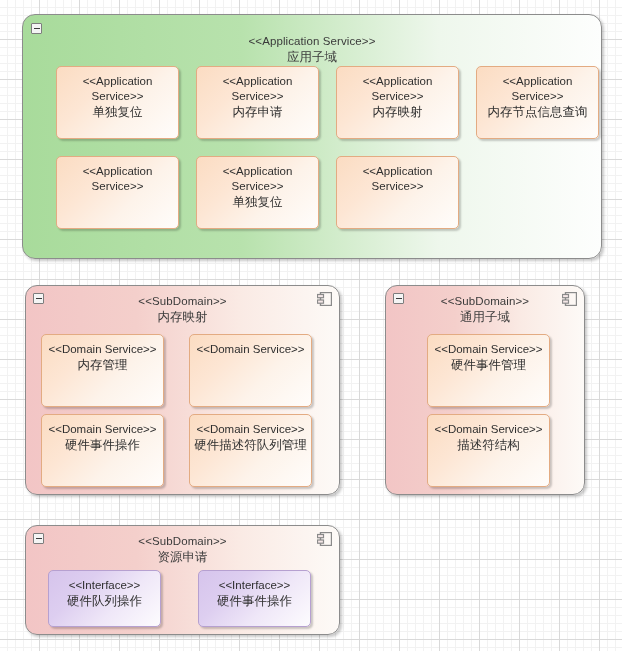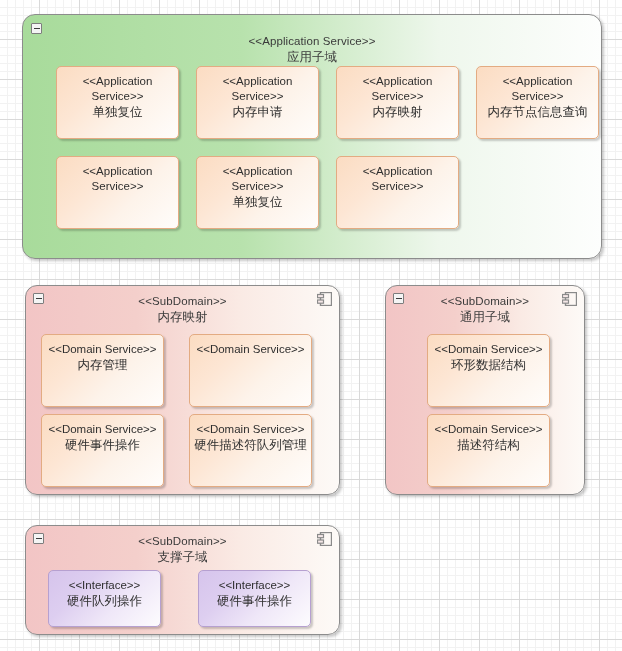--- a/index.html
+++ b/index.html
@@ -198,37 +198,37 @@
           <rect x="3.5" y="0.5" width="11" height="13" fill="none" stroke="#8a8a8a" stroke-width="1.4"></rect>
           <rect x="0.5" y="2.5" width="6" height="3.2" fill="#f6e8e8" stroke="#8a8a8a" stroke-width="1.2"></rect>
           <rect x="0.5" y="8.0" width="6" height="3.2" fill="#f6e8e8" stroke="#8a8a8a" stroke-width="1.2"></rect>
         </svg></div>
       <div class="pkg-header" style="top: 8px;">
         <span class="pkg-stereotype">&lt;&lt;SubDomain&gt;&gt;</span>
         <span class="pkg-title">通用子域</span>
       </div>
       <div class="card orange" style="left: 41px; top: 48px; width: 123px; height: 73px;">
         <span class="card-stereotype">&lt;&lt;Domain Service&gt;&gt;</span>
-        <span class="card-name">环形数据结构</span>
+        <span class="card-name">硬件事件管理</span>
       </div>
       <div class="card orange" style="left: 41px; top: 128px; width: 123px; height: 73px;">
         <span class="card-stereotype">&lt;&lt;Domain Service&gt;&gt;</span>
         <span class="card-name">描述符结构</span>
       </div>
     </div>
     <div class="pkg sub" style="left: 25px; top: 525px; width: 315px; height: 110px;">
       <div class="collapse-btn" style="left: 7px; top: 7px;"></div>
       <div class="component-icon" style="right: 7px; top: 6px;"><svg width="15" height="14" viewBox="0 0 15 14" xmlns="http://www.w3.org/2000/svg">
           <rect x="3.5" y="0.5" width="11" height="13" fill="none" stroke="#8a8a8a" stroke-width="1.4"></rect>
           <rect x="0.5" y="2.5" width="6" height="3.2" fill="#f6e8e8" stroke="#8a8a8a" stroke-width="1.2"></rect>
           <rect x="0.5" y="8.0" width="6" height="3.2" fill="#f6e8e8" stroke="#8a8a8a" stroke-width="1.2"></rect>
         </svg></div>
       <div class="pkg-header" style="top: 8px;">
         <span class="pkg-stereotype">&lt;&lt;SubDomain&gt;&gt;</span>
-        <span class="pkg-title">支撑子域</span>
+        <span class="pkg-title">资源申请</span>
       </div>
       <div class="card purple" style="left: 22px; top: 44px; width: 113px; height: 57px;">
         <span class="card-stereotype">&lt;&lt;Interface&gt;&gt;</span>
         <span class="card-name">硬件队列操作</span>
       </div>
       <div class="card purple" style="left: 172px; top: 44px; width: 113px; height: 57px;">
         <span class="card-stereotype">&lt;&lt;Interface&gt;&gt;</span>
         <span class="card-name">硬件事件操作</span>
       </div>
     </div>

